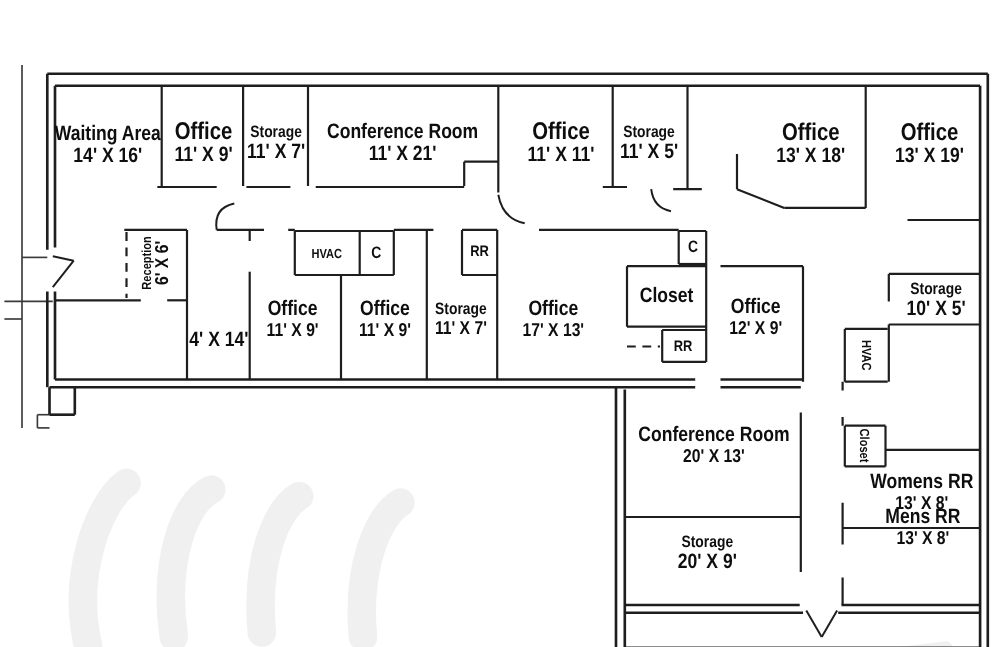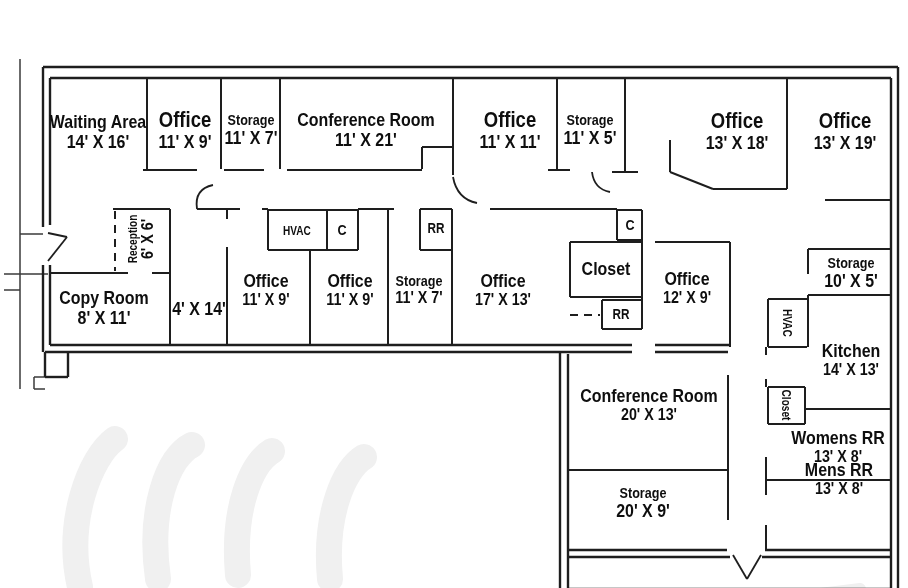--- a/index.html
+++ b/index.html
@@ -242,26 +242,20 @@
       </span>
   </div>
 
   <div class="lbl rot-ccw" style="left:142px;top:202px">
     <span class="cond">
         <span class="nm-xs">Reception</span>
         <span class="dm-md">6' X 6'</span>
       </span>
   </div>
 
-  <div class="lbl" style="left:104px;top:271px">
-    <span class="cond">
-        <span class="nm-md">Copy Room</span>
-        <span class="dm-lg">8' X 11'</span>
-      </span>
-  </div>
 
   <div class="lbl" style="left:199px;top:272px">
     <span class="cond">
         <span class="dm-lg">4' X 14'</span>
       </span>
   </div>
 
   <div class="lbl" style="left:266px;top:253px">
     <span class="cond">
         <span class="nm-md">Office</span>
@@ -317,26 +311,20 @@
       </span>
   </div>
 
   <div class="lbl" style="left:851px;top:236px">
     <span class="cond">
         <span class="nm-sm">Storage</span>
         <span class="dm-lg">10' X 5'</span>
       </span>
   </div>
 
-  <div class="lbl" style="left:851px;top:323px">
-    <span class="cond">
-        <span class="nm-md">Kitchen</span>
-        <span class="dm-md">14' X 13'</span>
-      </span>
-  </div>
 
   <div class="lbl" style="left:838px;top:410px">
     <span class="cond">
         <span class="nm-md">Womens RR</span>
         <span class="dm-md">13' X 8'</span>
       </span>
   </div>
 
   <div class="lbl" style="left:839px;top:442px">
     <span class="cond">

